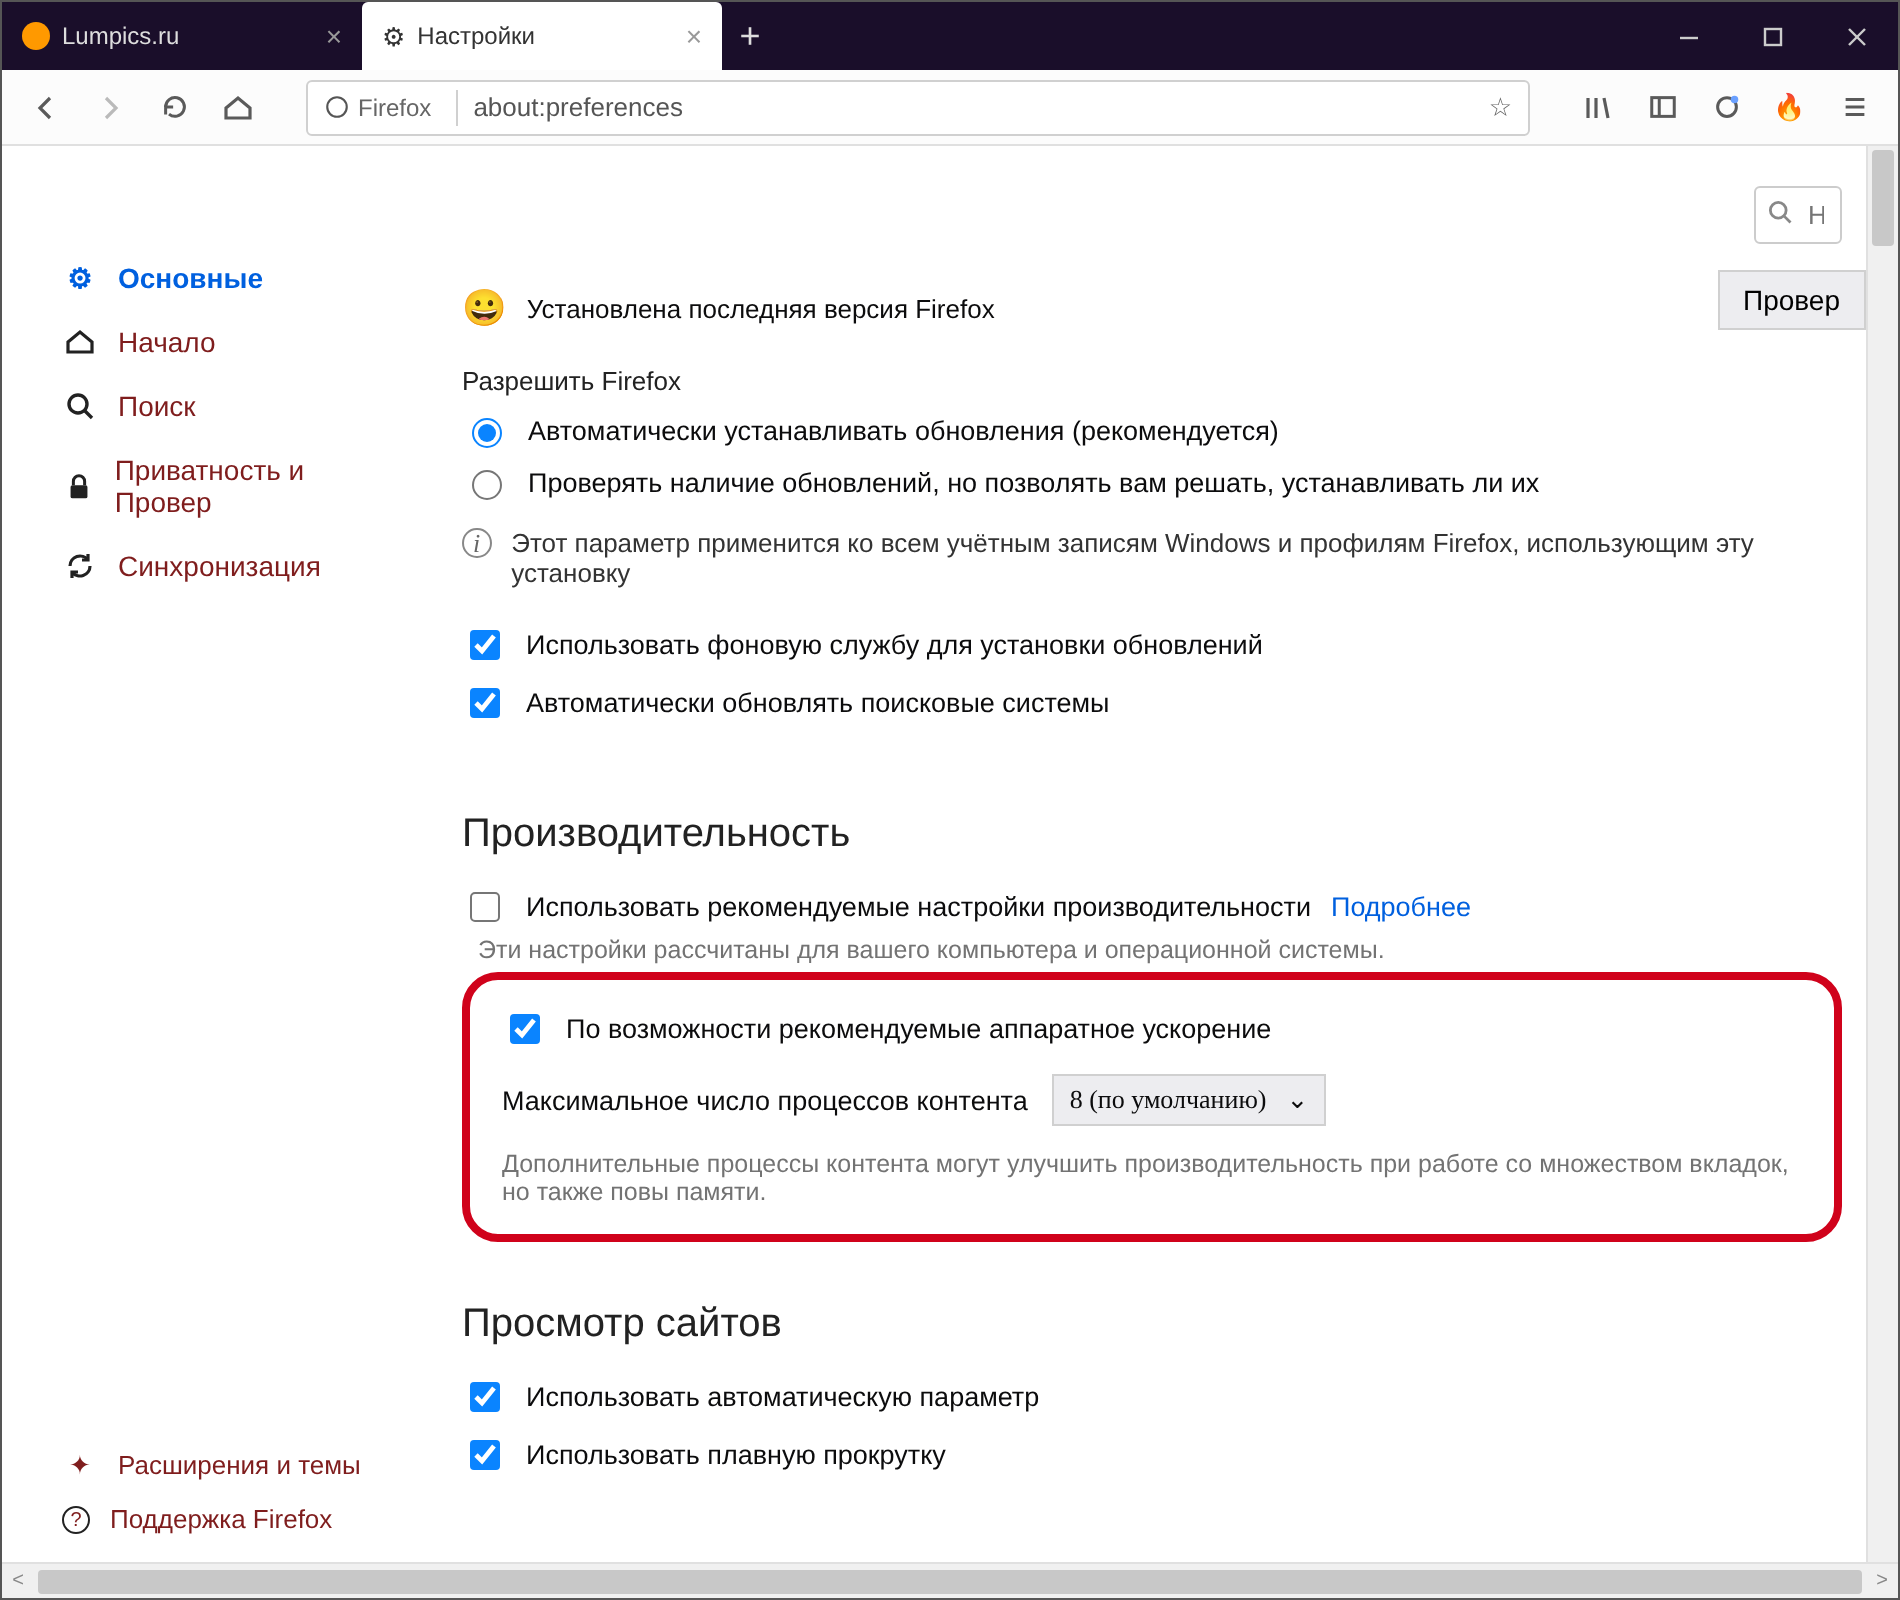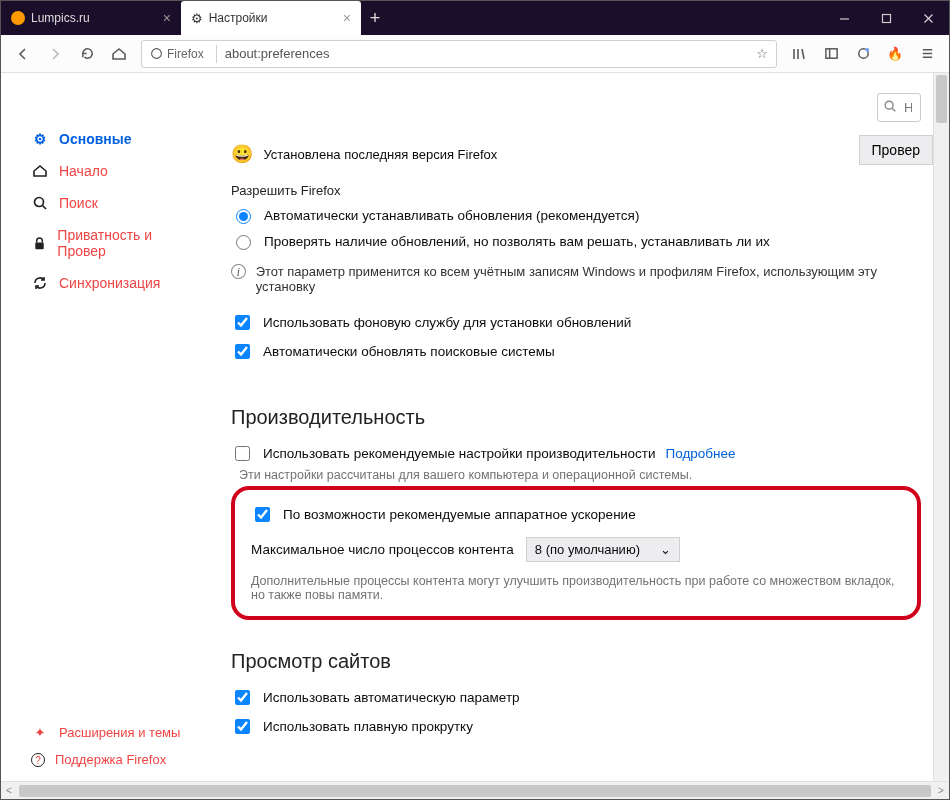--- a/index.html
+++ b/index.html
@@ -69,21 +69,21 @@
 .nav-ico.disabled { opacity: 0.4; }
 .urlbar {
   flex: 1;
   border: 1px solid #d0d0d0;
   border-radius: 3px;
   height: 28px;
   display: flex;
   align-items: center;
   padding: 12px 8px;
   background: #fff;
-  margin: 0 4px;
+  margin: 0 16px;
 }
 .urlbar .identity { display: flex; align-items: center; gap: 4px; color: #666; font-size: 12px; margin-right: 6px; }
 .urlbar .sep { height: 18px; border-left: 1px solid #d0d0d0; margin: 0 6px; }
 .urlbar input {
   border: none; outline: none; flex: 1; font-size: 13px; color: #555;
 }
 .urlbar .star { margin-left: auto; color: #666; cursor: pointer; }
 .toolbar-right { display: flex; gap: 4px; align-items: center; }
 
 .body-area { flex: 1; display: flex; overflow: hidden; position: relative; }
@@ -98,21 +98,21 @@
   background: #f0f0f0; border-top: 1px solid #e0e0e0;
   display: flex; align-items: center;
 }
 .hscroll .arrow { width: 16px; text-align: center; color: #888; font-size: 10px; }
 .hscroll .thumb { flex: 1; margin: 2px; height: 12px; background: #c8c8c8; border-radius: 2px; }
 
 .prefs { display: flex; height: 100%; }
 .sidebar { width: 200px; padding: 50px 0 0 20px; }
 .sidebar-item {
   display: flex; align-items: center; gap: 10px;
-  padding: 8px 10px; cursor: pointer; font-size: 14px; color: #ef4444;
+  padding: 8px 10px; cursor: pointer; font-size: 14px; color: #7f1d1d;
 }
 .sidebar-item.active { color: #0060df; font-weight: 600; }
 .sidebar-item .ico { width: 18px; display: inline-flex; justify-content: center; }
 .sidebar-bottom { position: absolute; bottom: 26px; left: 20px; width: 180px; }
 .sidebar-bottom .sidebar-item { font-size: 13px; padding: 6px 10px; }
 
 .main { flex: 1; padding: 10px 0 0 30px; position: relative; overflow: hidden; }
 .search-hdr { position: absolute; top: 20px; right: 28px; }
 .search-hdr input {
   border: 1px solid #ccc; border-radius: 3px;
@@ -140,22 +140,22 @@
 
 .highlight-box {
   border: 4px solid #d0021b;
   border-radius: 18px;
   padding: 14px 16px;
   margin-top: 4px;
   position: relative;
 }
 .select {
   background: #ededf0; border: 1px solid #d0d0d0;
-  padding: 4px 8px; display: inline-flex; align-items: flex-start; gap: 20px;
-  font-size: 13px; cursor: pointer; min-width: 130px;
+  padding: 4px 8px; display: inline-flex; align-items: flex-start; gap: 10px;
+  font-size: 13px; cursor: pointer; min-width: 130px; font-family: Liberation Serif, serif;
 }
 .select .caret { margin-left: auto; }
 .field-row { display: flex; align-items: center; gap: 12px; margin: 12px 0; font-size: 13.5px; }
 </style>
 </head>
 <body>
 
 <div class="window">
   <div class="topbar">
     <div class="tabs">

